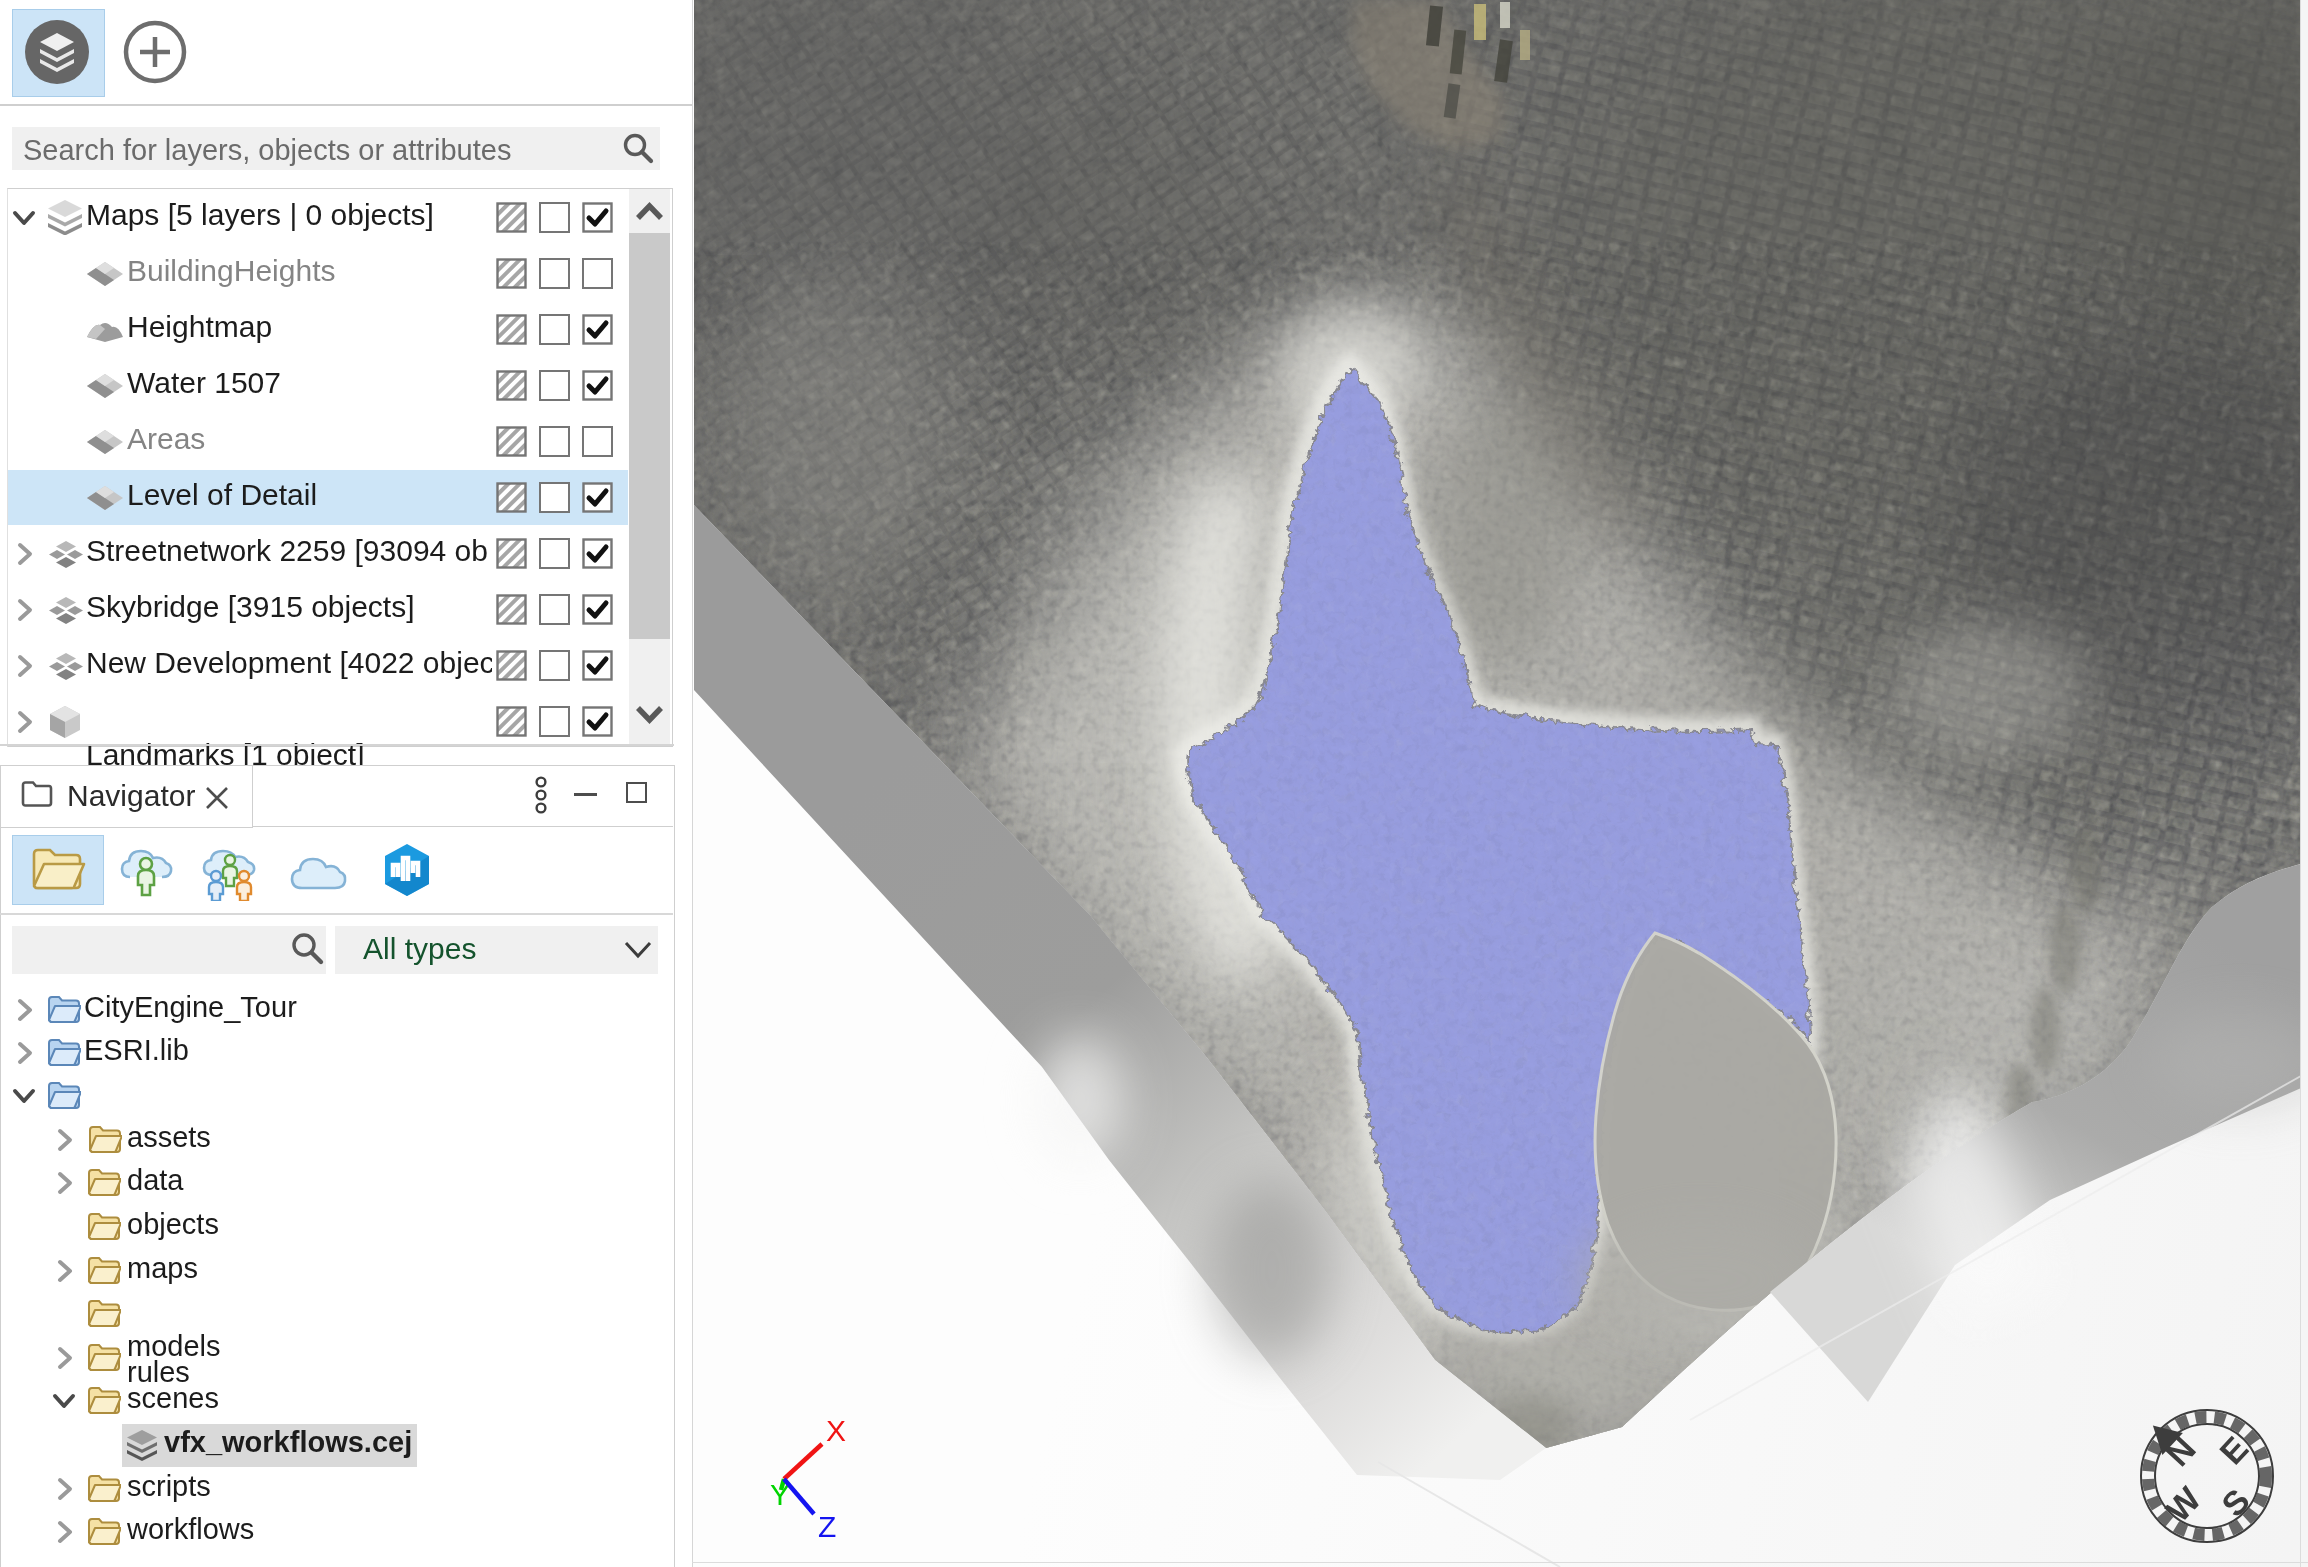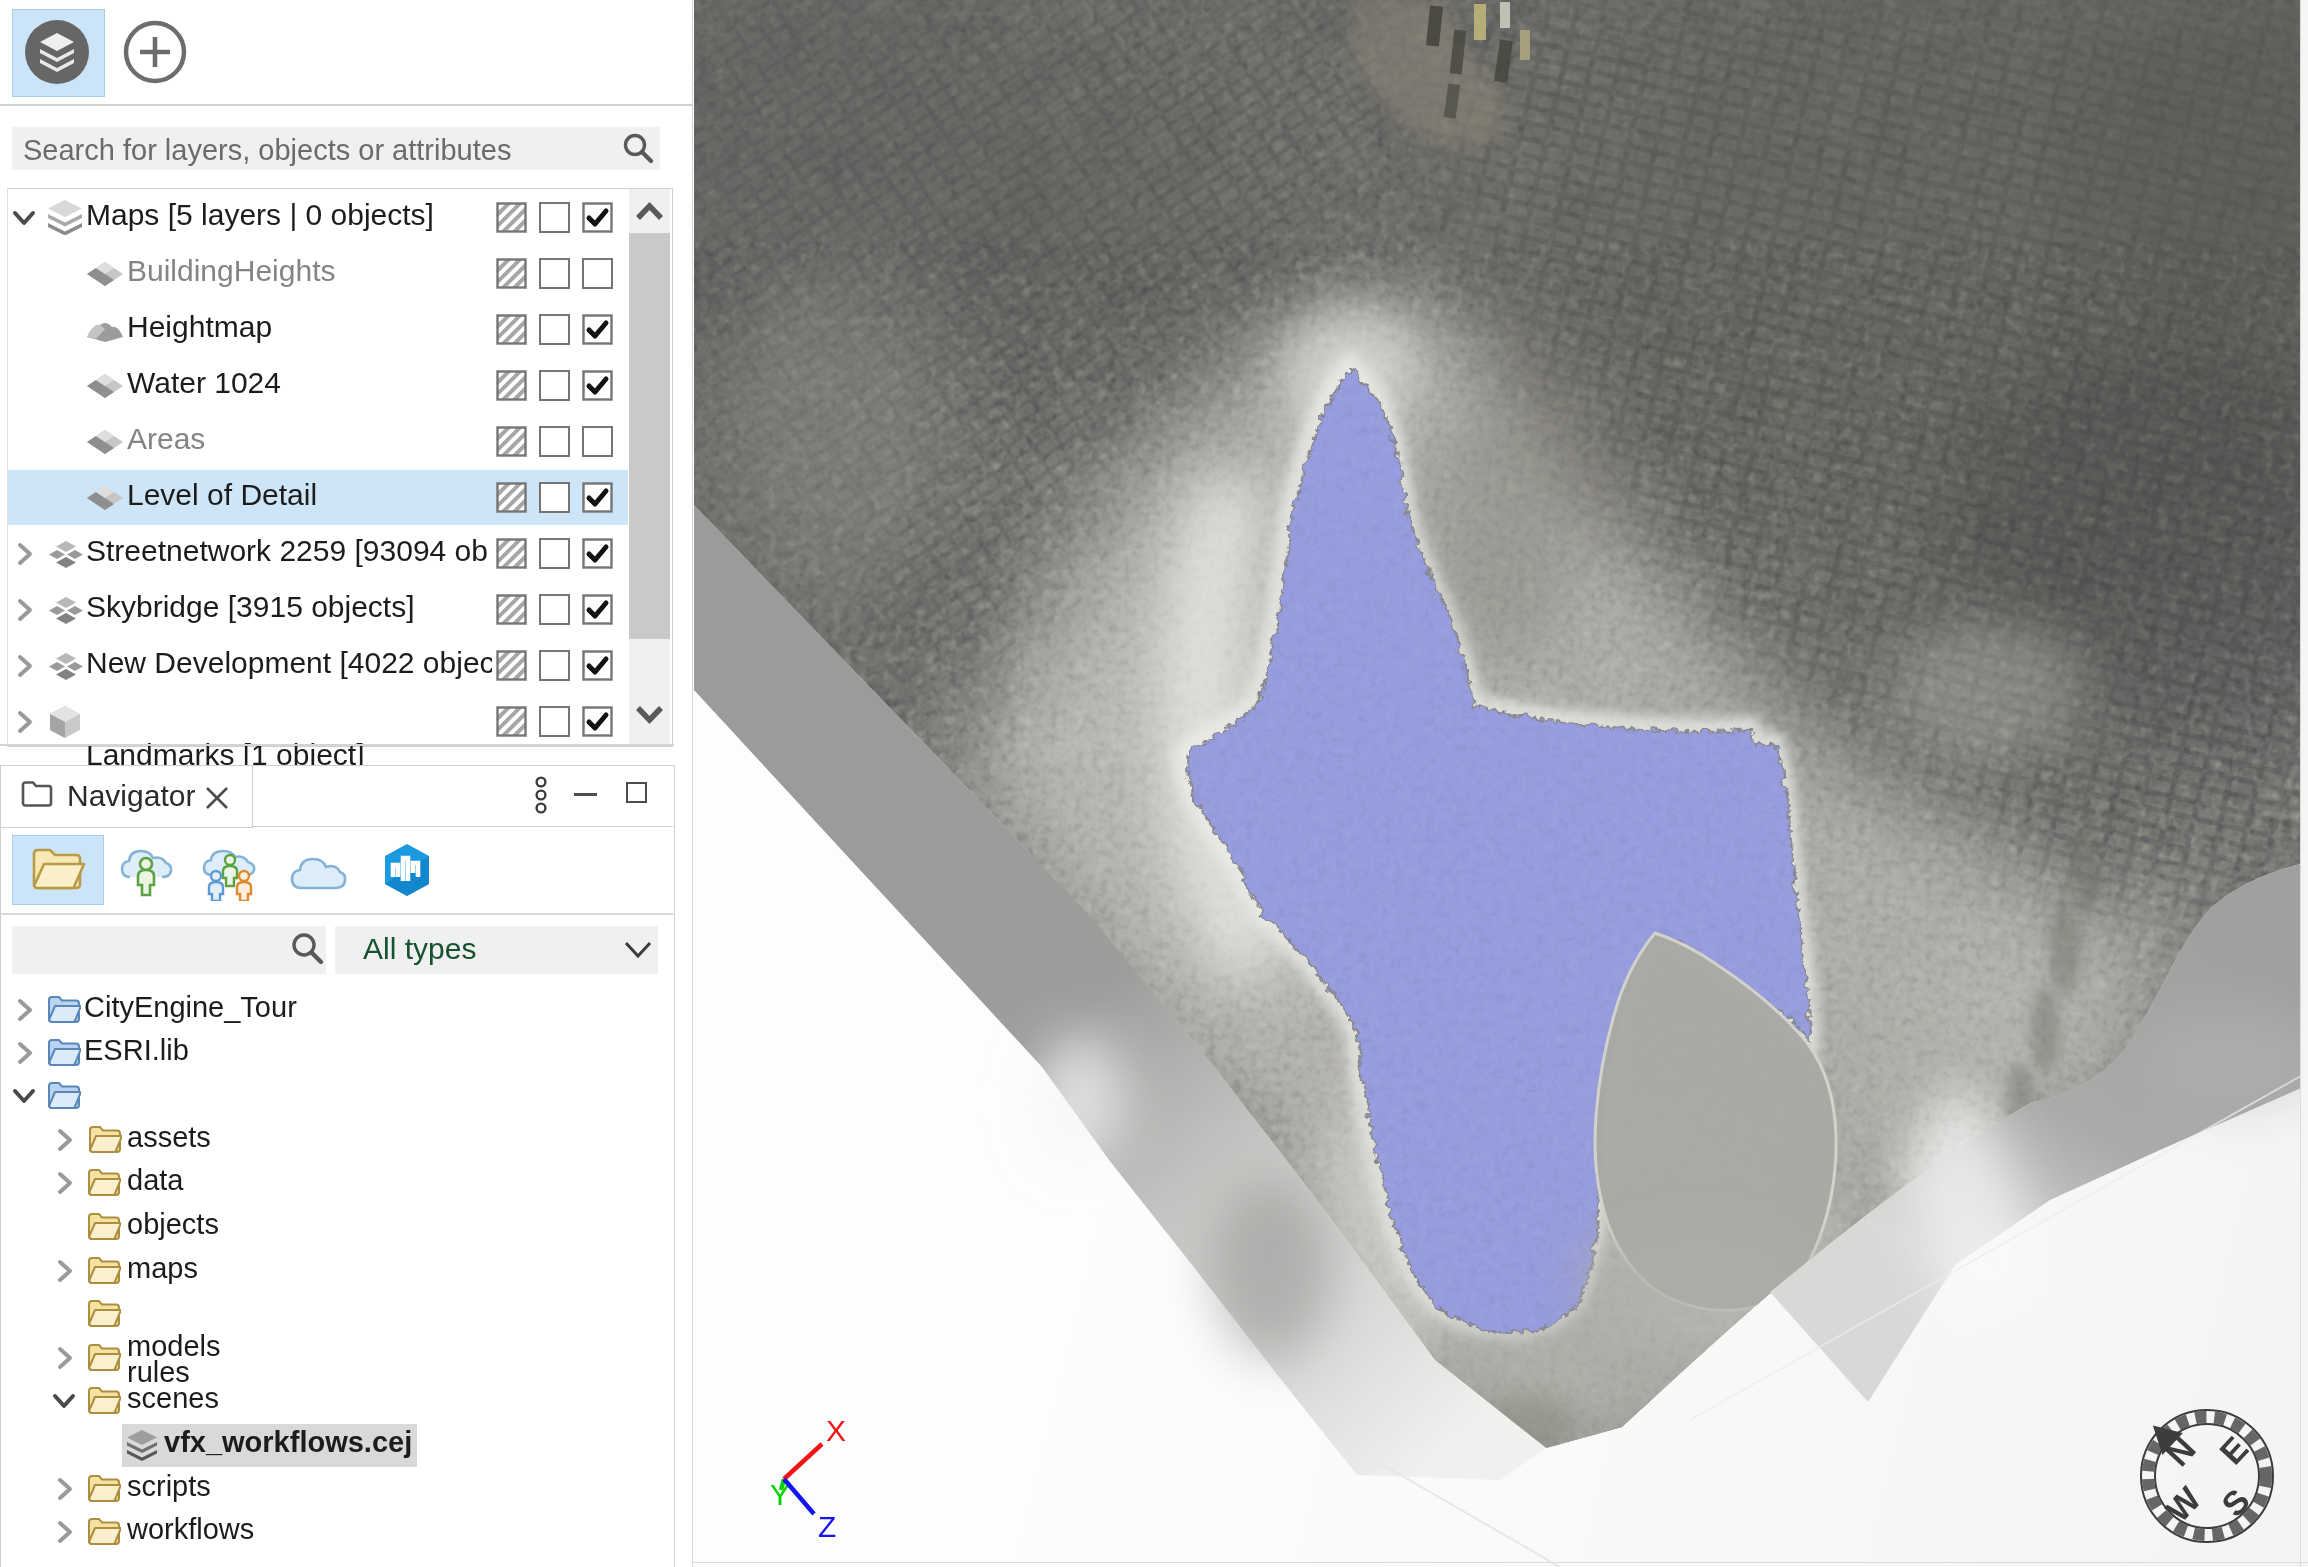--- a/index.html
+++ b/index.html
@@ -107,21 +107,21 @@
 <div class="cb" style="left:539px;top:314px;"></div>
 <svg class="abs" style="left:582px;top:314px;" width="31" height="31" viewBox="0 0 31 31">
 <rect x="1.5" y="1.5" width="28" height="28" fill="#ffffff" stroke="#757575" stroke-width="2.4"></rect>
 <path d="M7 16 L13 22 L24 9" fill="none" stroke="#111" stroke-width="5" stroke-linecap="round" stroke-linejoin="round"></path>
 </svg>
 <svg class="abs" style="left:86px;top:373px;" width="38" height="26" viewBox="0 0 38 26">
 <path d="M19 1 L37 13 L19 25 L1 13 Z" fill="#c6c6c6"></path>
 <path d="M10 7 L28 19 L19 25 L1 13 Z" fill="#8f8f8f"></path>
 <path d="M19 1 L28 7 L19 13 L10 7 Z" fill="#dedede"></path>
 </svg>
-<div class="abs row-text" style="left:127px;top:366px;font-size:30px;max-width:365px;overflow:hidden;">Water 1024</div>
+<div class="abs row-text" style="left:127px;top:366px;font-size:30px;max-width:365px;overflow:hidden;">Water 1507</div>
 <svg class="abs" style="left:496px;top:370px;" width="31" height="31" viewBox="0 0 31 31">
 <defs>
         <pattern id="h496370" width="8" height="8" patternTransform="rotate(45)" patternUnits="userSpaceOnUse">
           <rect width="8" height="8" fill="#ffffff"></rect>
           <rect width="4" height="8" fill="#a6a6a6"></rect>
         </pattern>
       </defs>
 <rect x="1.5" y="1.5" width="28" height="28" fill="url(#h496370)" stroke="#757575" stroke-width="2.4"></rect>
 </svg>
 <div class="cb" style="left:539px;top:370px;"></div>

